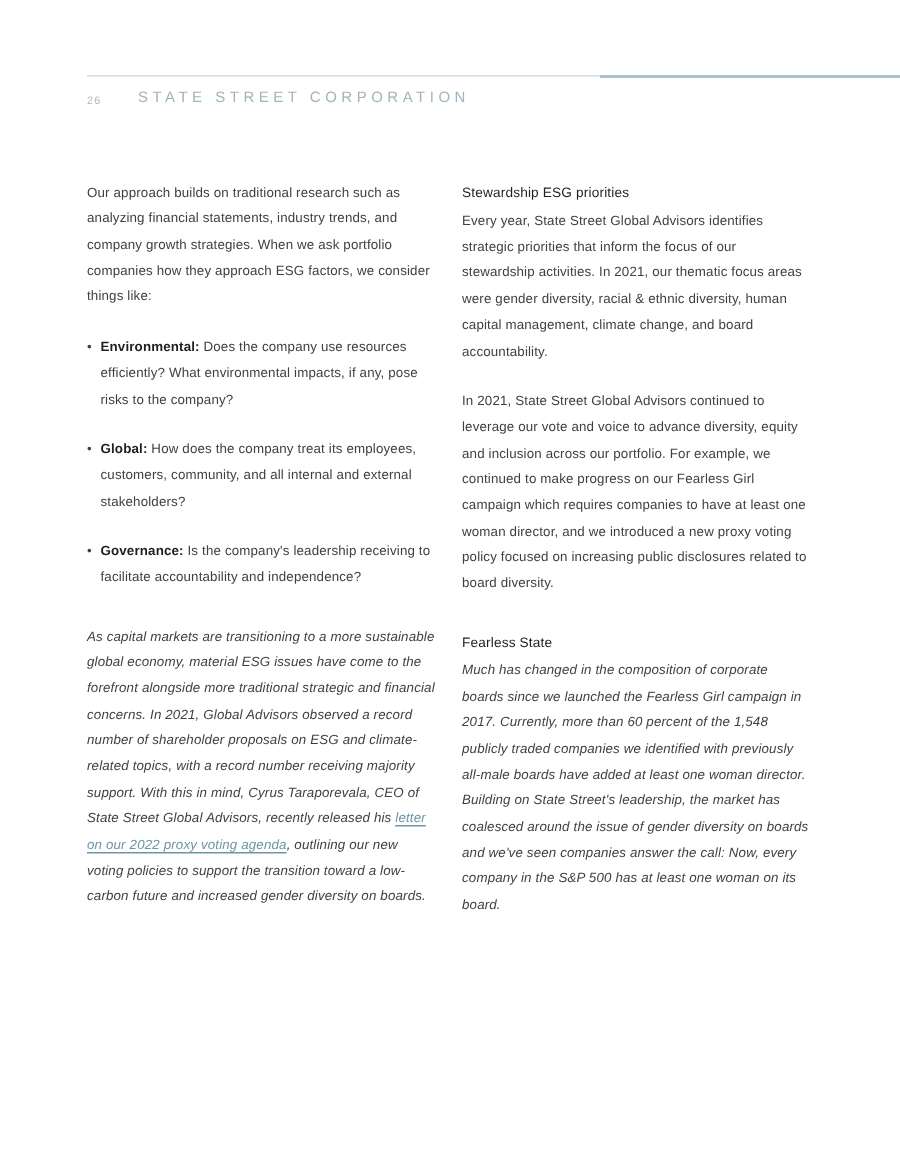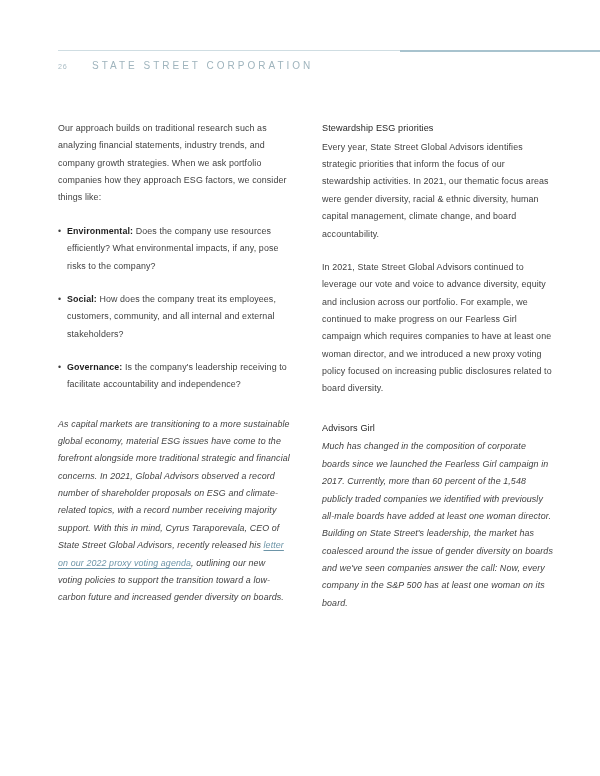--- a/index.html
+++ b/index.html
@@ -75,21 +75,21 @@
     background: #a8c3ce;
   }
 
   
   .columns {
     position: absolute;
     left: 58px;
     top: 120px;
     width: 490px;
     display: flex;
-    gap: 32px;
+    gap: 18px;
   }
   .col {
     width: 232px;
     flex: 0 0 232px;
   }
 
   
   p.body {
     margin: 0 0 16px 0;
     font-size: 8.9px;
@@ -172,21 +172,21 @@
 
       <p class="body">Our approach builds on traditional research such as analyzing financial statements, industry trends, and company growth strategies. When we ask portfolio companies how they approach ESG factors, we consider things like:</p>
 
       <ul class="bullet-list">
         <li>
           <span class="bullet-dot">•</span>
           <span class="bullet-label">Environmental:</span><span> Does the company use resources efficiently? What environmental impacts, if any, pose risks to the company?</span>
         </li>
         <li>
           <span class="bullet-dot">•</span>
-          <span class="bullet-label">Social:</span><span> How does the company treat its employees, customers, community, and all internal and external stakeholders?</span>
+          <span class="bullet-label">Global:</span><span> How does the company treat its employees, customers, community, and all internal and external stakeholders?</span>
         </li>
         <li>
           <span class="bullet-dot">•</span>
           <span class="bullet-label">Governance:</span><span> Is the company's leadership receiving to facilitate accountability and independence?</span>
         </li>
       </ul>
 
       <div class="spacer-sm"></div>
 
       <p class="body"><span>As capital markets are transitioning to a more sustainable global economy, material ESG issues have come to the forefront alongside more traditional strategic and financial concerns. In 2021, Global Advisors observed a record number of shareholder proposals on ESG and climate-related topics, with a record number receiving majority support. With this in mind, Cyrus Taraporevala, CEO of State Street Global Advisors, recently released his </span><a class="inline-link" href="#">letter on our 2022 proxy voting agenda</a><span>, outlining our new voting policies to support the transition toward a low-carbon future and increased gender diversity on boards.</span></p>
@@ -194,20 +194,20 @@
     </div>
 
     <div class="col">
 
       <h2 class="section-heading">Stewardship ESG priorities</h2>
       <p class="body">Every year, State Street Global Advisors identifies strategic priorities that inform the focus of our stewardship activities. In 2021, our thematic focus areas were gender diversity, racial &amp; ethnic diversity, human capital management, climate change, and board accountability.</p>
       <p class="body">In 2021, State Street Global Advisors continued to leverage our vote and voice to advance diversity, equity and inclusion across our portfolio. For example, we continued to make progress on our Fearless Girl campaign which requires companies to have at least one woman director, and we introduced a new proxy voting policy focused on increasing public disclosures related to board diversity.</p>
 
       <div class="spacer-sm"></div>
 
-      <h2 class="section-heading">Advisors Girl</h2>
+      <h2 class="section-heading">Fearless State</h2>
       <p class="body">Much has changed in the composition of corporate boards since we launched the Fearless Girl campaign in 2017. Currently, more than 60 percent of the 1,548 publicly traded companies we identified with previously all-male boards have added at least one woman director. Building on State Street's leadership, the market has coalesced around the issue of gender diversity on boards and we've seen companies answer the call: Now, every company in the S&amp;P 500 has at least one woman on its board.</p>
 
     </div>
 
   </div>
 
 </div>
 
 </body></html>

